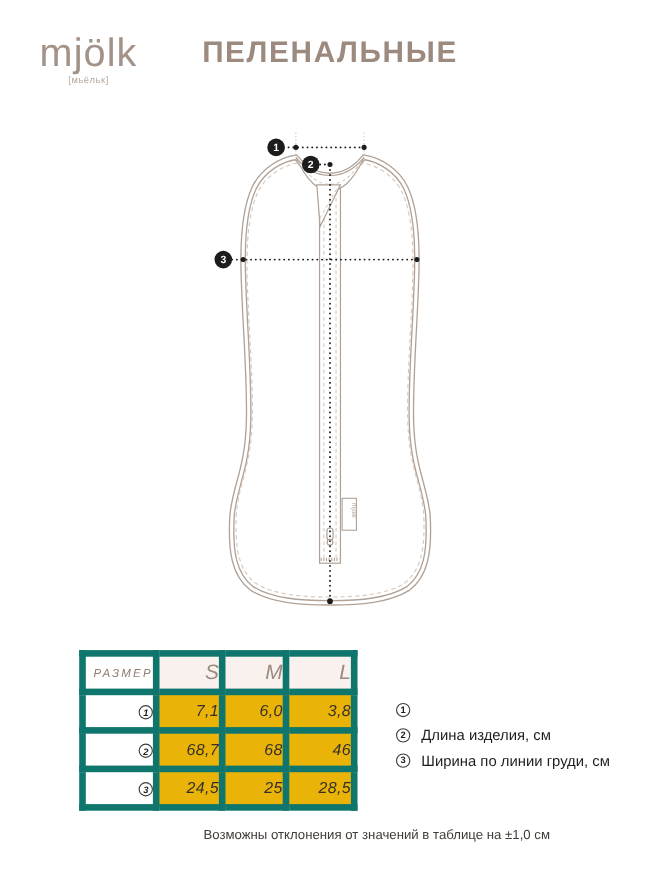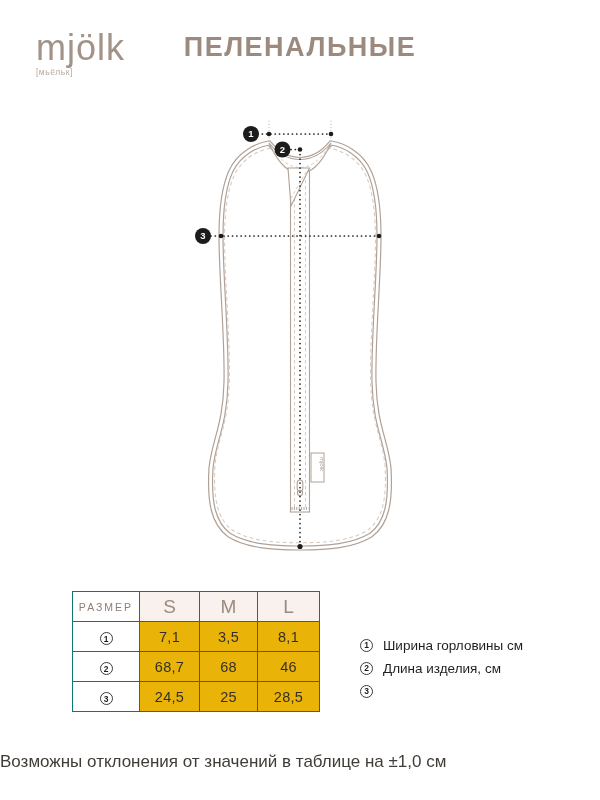--- a/index.html
+++ b/index.html
@@ -1,48 +1,48 @@
 <!DOCTYPE html>
 <html><head>
 <meta charset="utf-8">
 <style>
   html,body{margin:0;padding:0;background:#fff;}
   body{width:600px;height:800px;position:relative;font-family:"Liberation Sans",sans-serif;overflow:hidden;}
 
   
   .logo{position:absolute;left:36px;top:30px;color:#a29287;}
   .logo-word{font-size:36px;font-weight:400;letter-spacing:1px;line-height:1;}
-  .logo-sub{text-align:left;font-size:8.5px;color:#b6a99e;letter-spacing:.5px;margin-top:1px;}
+  .logo-sub{text-align:center;font-size:8.5px;color:#b6a99e;letter-spacing:.5px;margin-top:1px;}
   .title{position:absolute;left:0;top:30px;width:600px;text-align:center;
          color:#9c8a7f;font-size:27px;font-weight:700;letter-spacing:1.5px;line-height:1.3;}
 
   
   .figure{position:absolute;left:0;top:110px;width:600px;height:480px;}
 
   
   table.size{position:absolute;left:72px;top:591px;border-collapse:collapse;table-layout:fixed;}
-  table.size td{border:1px solid #0f766e;text-align:center;vertical-align:middle;height:29px;padding:0;}
+  table.size td{border:6px solid #0f766e;text-align:right;vertical-align:middle;height:29px;padding:0;font-style:italic;}
   .w1{width:67px}.w2{width:60px}.w3{width:58px}.w4{width:62px}
   .cell-size-label{font-size:10.5px;letter-spacing:2px;color:#8f7e73;}
   .cell-size{font-size:19px;color:#9c8a7e;background:#f8f1ee;}
   .cell-weight-label{font-size:9px;letter-spacing:1px;color:#b5a89d;line-height:1.3;}
   .cell-weight{font-size:13px;color:#b5a89d;background:#f8f1ee;letter-spacing:.5px;}
   .cell-value{font-size:14.5px;color:#33302c;background:#eab308;letter-spacing:.3px;}
   .circ{display:inline-flex;width:13px;height:13px;border:1.2px solid #3b3b3b;border-radius:50%;
         align-items:center;justify-content:center;font-size:8.5px;font-weight:700;color:#1c1c1c;
         line-height:1;box-sizing:border-box;}
 
   
   .legend{position:absolute;left:360px;top:637px;}
   .legend-item{display:flex;align-items:center;gap:10px;height:16px;margin-bottom:7px;}
   .legend-label{font-size:13.5px;color:#1f1f1f;white-space:nowrap;}
 
   
-  .footnote{position:absolute;left:0;top:752px;width:500px;text-align:left;
-            font-size:17px;color:#403c38;}
+  .footnote{position:absolute;left:0;top:752px;width:500px;text-align:right;
+            font-size:12px;color:#403c38;}
 </style>
 </head>
 <body>
 
 <div class="logo">
   <div class="logo-word">mjölk</div>
   <div class="logo-sub">[мьёльк]</div>
 </div>
 <div class="title">
   <div>ПЕЛЕНАЛЬНЫЕ</div>
@@ -134,45 +134,45 @@
   <tbody>
       <tr>
     <td class="cell-size-label">РАЗМЕР</td>
     <td class="cell-size">S</td>
     <td class="cell-size">M</td>
     <td class="cell-size">L</td>
   </tr>
   <tr>
     <td><span class="circ">1</span></td>
     <td class="cell-value">7,1</td>
-    <td class="cell-value">3,5</td>
-    <td class="cell-value">8,1</td>
+    <td class="cell-value">6,0</td>
+    <td class="cell-value">3,8</td>
   </tr>
   <tr>
     <td><span class="circ">2</span></td>
     <td class="cell-value">68,7</td>
     <td class="cell-value">68</td>
     <td class="cell-value">46</td>
   </tr>
   <tr>
     <td><span class="circ">3</span></td>
     <td class="cell-value">24,5</td>
     <td class="cell-value">25</td>
     <td class="cell-value">28,5</td>
   </tr>
 </tbody>
   </table>
 
 <div class="legend">
   <div class="legend-item">
     <span class="circ">1</span>
-    <span class="legend-label">Ширина горловины см</span>
   </div>
   <div class="legend-item">
     <span class="circ">2</span>
     <span class="legend-label">Длина изделия, см</span>
   </div>
   <div class="legend-item">
     <span class="circ">3</span>
+    <span class="legend-label">Ширина по линии груди, см</span>
   </div>
 </div>
 
 <div class="footnote">Возможны отклонения от значений в таблице на ±1,0 см</div>
 
 </body></html>

